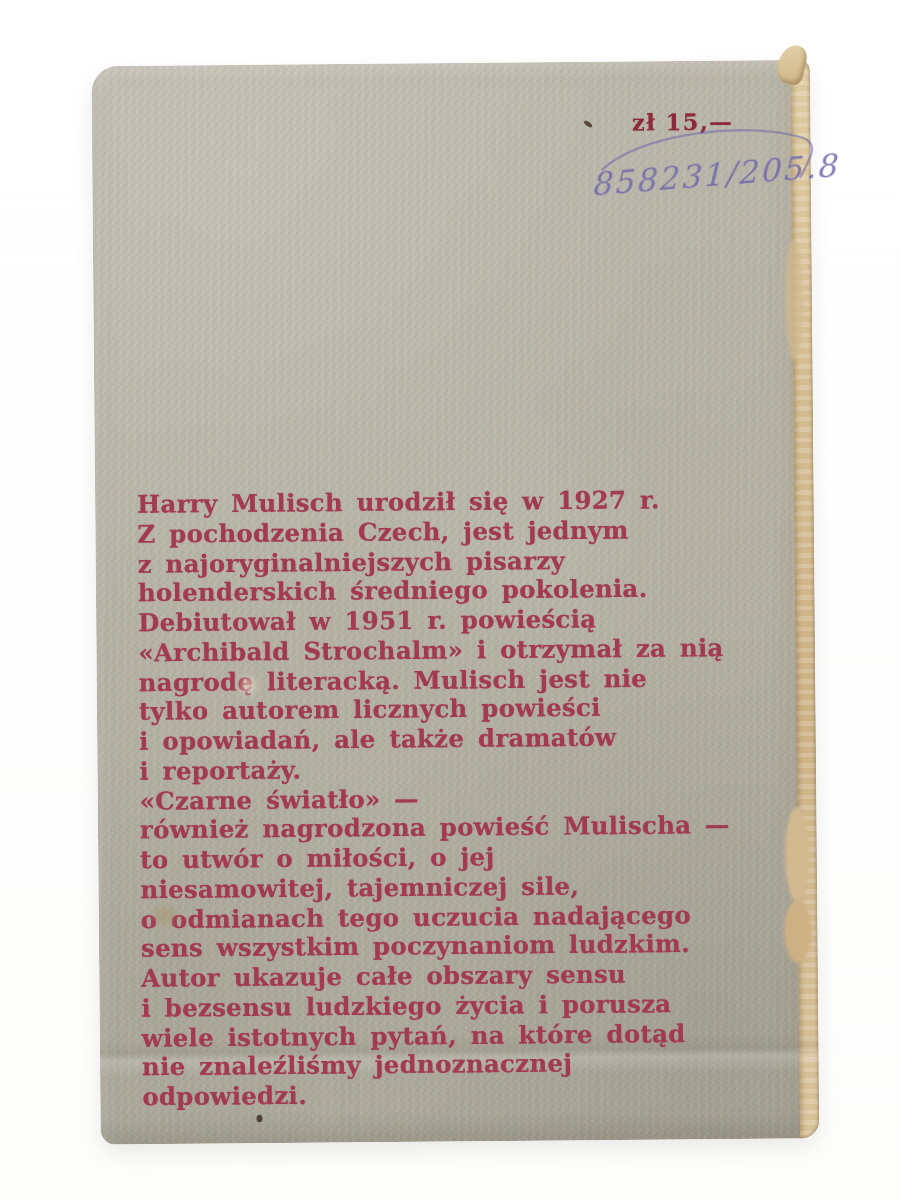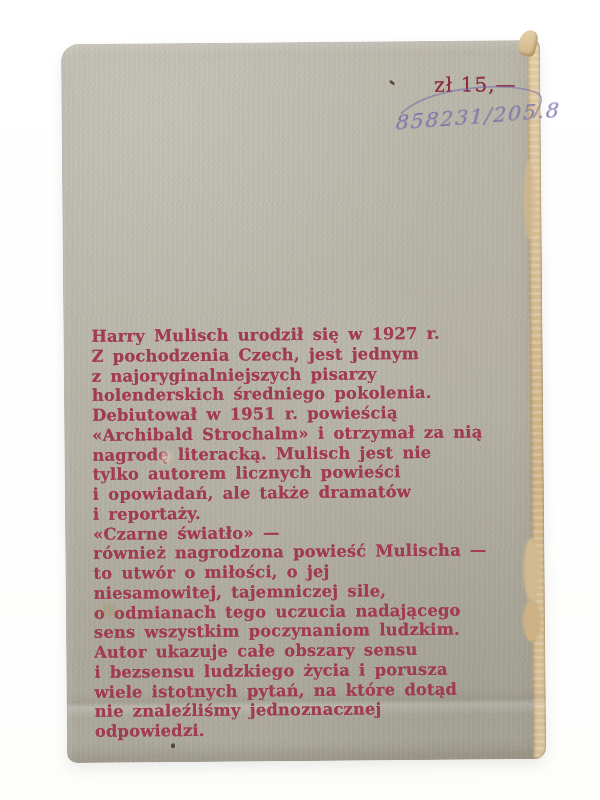--- a/index.html
+++ b/index.html
@@ -89,25 +89,25 @@
     left: 0;
     right: 0;
     top: 648px;
     height: 26px;
     background: linear-gradient(180deg, transparent 0%, rgba(90,85,70,0.10) 40%, rgba(255,255,255,0.16) 60%, transparent 100%);
     pointer-events: none;
   }
   
   .price {
     position: absolute;
-    left: 373px;
+    left: 360px;
     top: 32px;
     font-family: "DejaVu Serif", serif;
-    font-weight: normal;
-    font-size: 20px;
+    font-weight: bold;
+    font-size: 15px;
     letter-spacing: 1px;
     color: #8e2b3b;
     text-shadow: 0 0 0.6px rgba(142,43,59,0.75);
     white-space: nowrap;
   }
   
   .handwriting {
     position: absolute;
     left: 334px;
     top: 64px;

